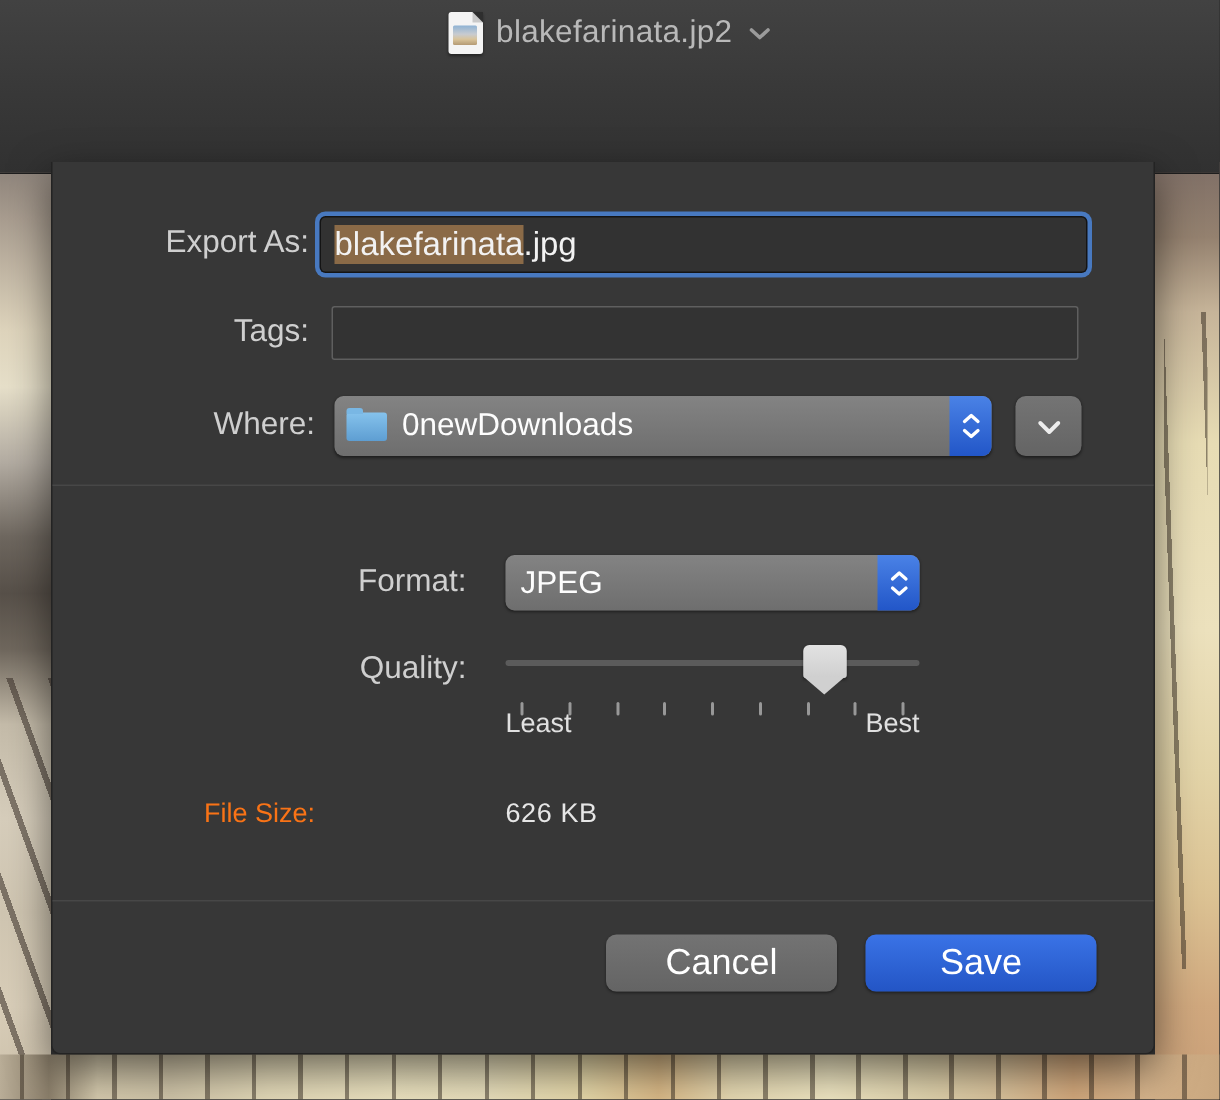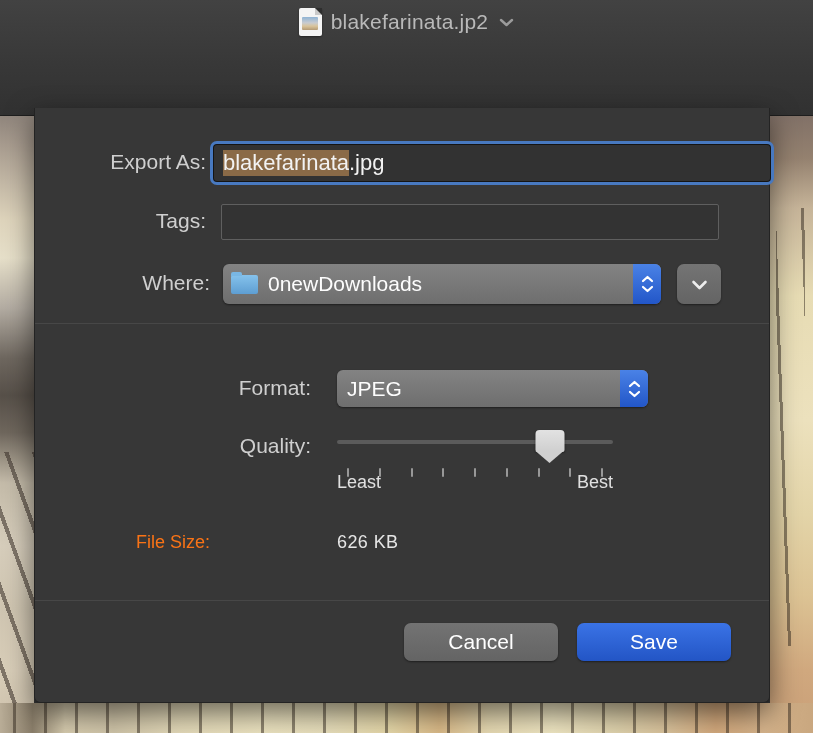--- a/index.html
+++ b/index.html
@@ -33,33 +33,33 @@
     background:linear-gradient(180deg,#8fb3d4 0%,#c8cbd0 45%,#d9c49b 70%,#b49a74 100%); }
   .window-title { font-size:21px; color:#b9b9b9; letter-spacing:.2px; }
   .title-chevron { margin-left:2px; }
 
   
   .sheet { position:absolute; left:34px; top:108px; width:736px; height:595px;
     background:#373737; border:1px solid #232323; border-top:none; border-radius:0 0 6px 6px;
     box-shadow:0 10px 28px rgba(0,0,0,.55); }
   .label { position:absolute; color:#cfcfcf; font-size:21px; text-align:right; }
 
-  .export-field { position:absolute; left:179px; top:37px; width:556px; height:36px;
+  .export-field { position:absolute; left:179px; top:37px; width:510px; height:36px;
     background:#323232; border-radius:3px; display:flex; align-items:center; padding:0 9px;
     box-shadow:0 0 0 1px #141414, 0 0 0 4px #4879c0; font-size:22px; color:#f2f2f2; white-space:pre; }
   .sel { background:#8a6a47; }
 
   .tags-field { position:absolute; left:186px; top:96px; width:498px; height:36px;
     background:#333333; border:1px solid #5f5f5f; border-radius:2px; color:#e8e8e8; font-size:21px; padding:0 8px; outline:none; }
 
   .popup { position:absolute; height:40px; border-radius:6px; display:flex; align-items:center;
     background:linear-gradient(180deg,#838383,#6e6e6e); box-shadow:0 1px 2px rgba(0,0,0,.45);
     color:#fdfdfd; font-size:21px; cursor:default; }
   .popup-where { left:188px; top:156px; width:438px;align-items:center; }
-  .popup-format { left:302px; top:262px; width:311px; height:37px; }
+  .popup-format { left:302px; top:262px; width:276px; height:37px; }
   .popup .text { flex:1; padding-left:10px; overflow:hidden; white-space:nowrap; }
   .stepper { width:28px; align-self:stretch; border-radius:0 6px 6px 0; display:flex; flex-direction:column;
     align-items:center; justify-content:center; gap:2px;
     background:linear-gradient(180deg,#4a82e6,#2256c8); }
   .folder { position:relative; width:27px; height:19px; margin-left:8px; border-radius:2px;
     background:linear-gradient(180deg,#85c2ec,#5e9ed2); }
   .folder::before { content:""; position:absolute; left:0; top:-3px; width:11px; height:4px;
     border-radius:2px 2px 0 0; background:#79b7e4; }
 
   .disclosure { position:absolute; left:642px; top:156px; width:44px; height:40px; border-radius:7px;
@@ -80,21 +80,21 @@
   .ticks { position:absolute; left:10px; right:10px; top:38px; display:flex; justify-content:space-between; }
   .tick { width:2px; height:9px; background:#989898; border-radius:1px; }
 
   .minmax { position:absolute; left:302px; top:364px; width:276px; display:flex; justify-content:space-between;
     color:#e0e0e0; font-size:18px; }
   .filesize-label { position:absolute; left:0; top:424px; width:276px; color:#f97316; font-size:18px; text-align:center; }
   .filesize-value { position:absolute; left:302px; top:424px; color:#e6e6e6; font-size:18px; letter-spacing:.4px; }
 
   
   .btn { position:absolute; top:515px; width:154px; height:38px; border:none; border-radius:7px;
-    font-family:inherit; font-size:21px; color:#ffffff; box-shadow:0 1px 2px rgba(0,0,0,.45); cursor:default; }
+    font-family:inherit; font-size:24px; color:#ffffff; box-shadow:0 1px 2px rgba(0,0,0,.45); cursor:default; }
   .btn-cancel { left:369px; background:linear-gradient(180deg,#737373,#646464); }
   .btn-save { left:542px; background:linear-gradient(180deg,#3a73e6,#2355c5); }
 
   svg.chev { display:block; }
 </style>
 </head>
 <body>
 
 <div class="canvas">
 

